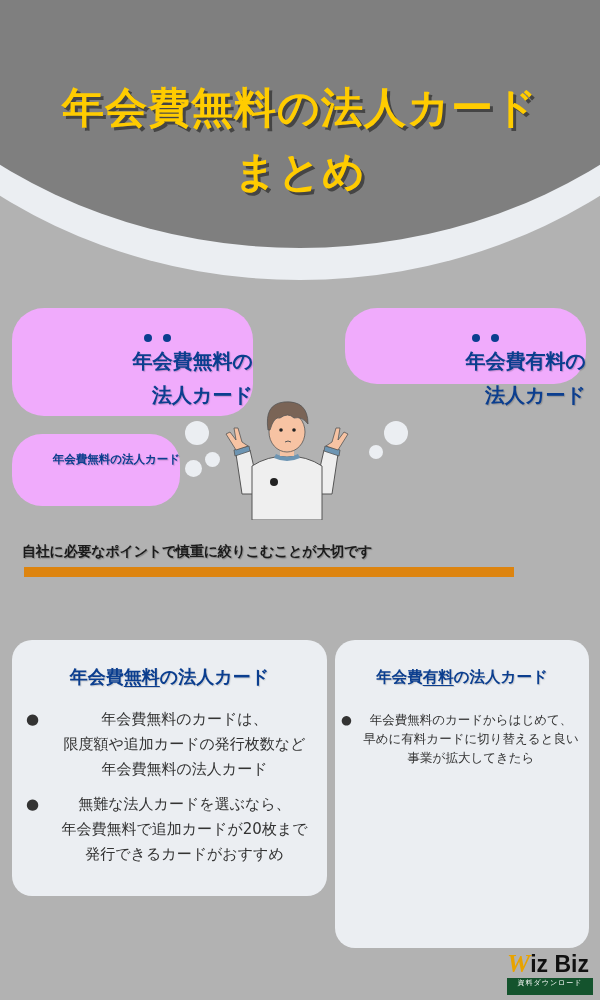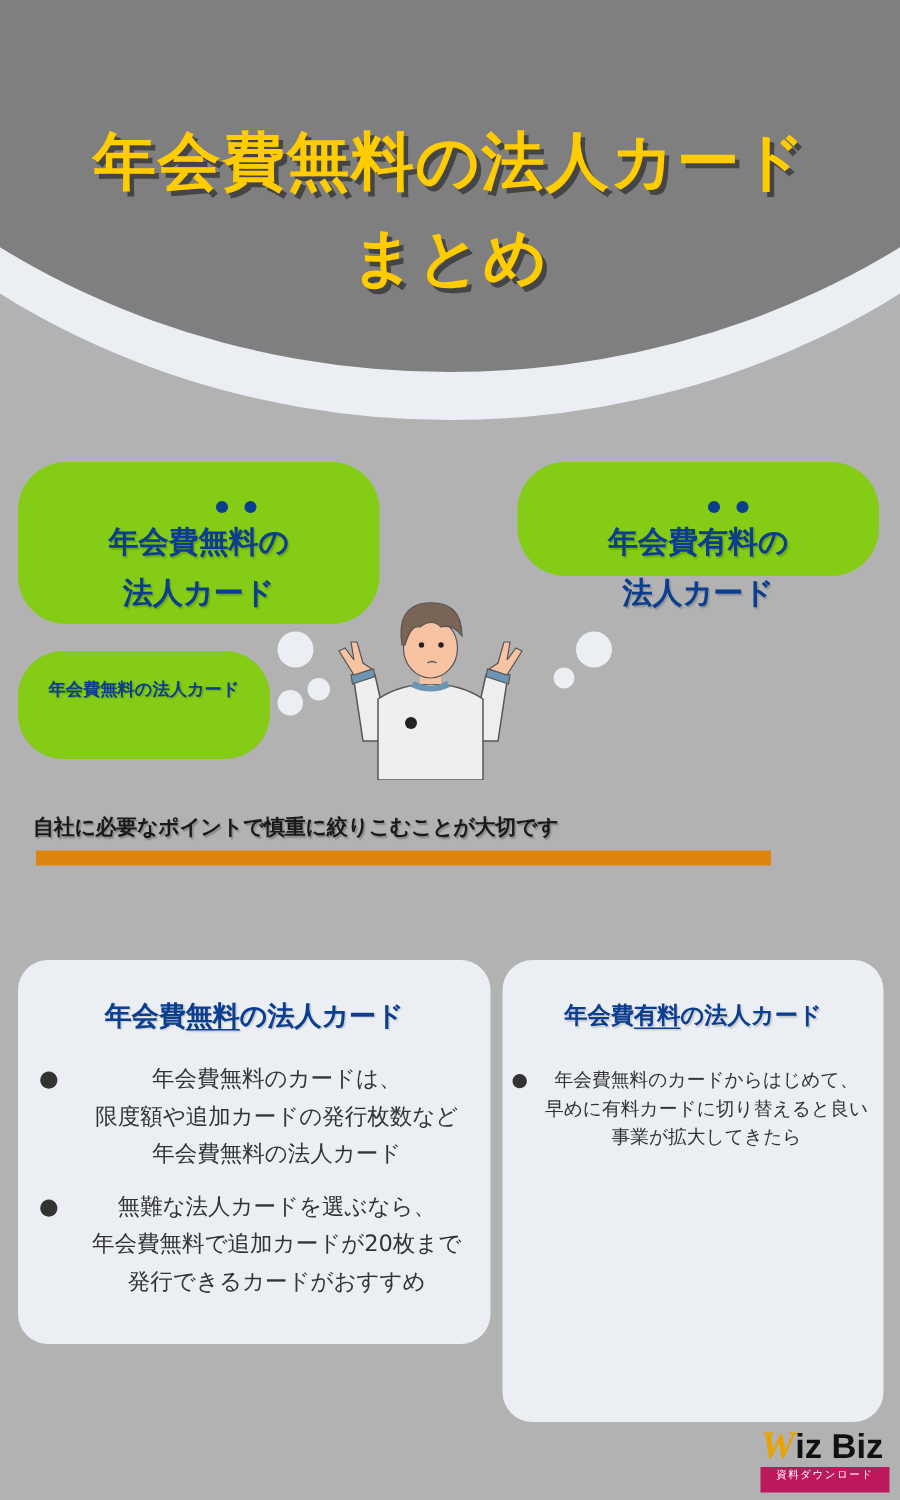--- a/index.html
+++ b/index.html
@@ -20,22 +20,22 @@
     position: absolute; left: -220px; top: -660px; width: 1040px; height: 908px;
     border-radius: 50%; background: #7f7f7f;
   }
   .title {
     position: absolute; left: 0; top: 76px; width: 600px; text-align: center;
     color: #ffcc00; font-weight: bold; font-size: 42px; line-height: 64px;
     text-shadow: 3px 3px 0 #454545;
     letter-spacing: 1px;
   }
   .bubble {
-    position: absolute; background: #84cc16; border-radius: 32px;
-    color: #0b3e8f; font-weight: bold; text-align: center;
+    position: absolute; background: #f0abfc; border-radius: 32px;
+    color: #0b3e8f; font-weight: bold; text-align: right;
     text-shadow: 1px 1px 1px rgba(0,0,0,0.18);
   }
   .bubble-free { left: 12px; top: 308px; width: 241px; height: 108px; font-size: 20px; line-height: 34px; padding-top: 36px; }
   .bubble-paid { left: 345px; top: 308px; width: 241px; height: 76px; font-size: 20px; line-height: 34px; padding-top: 36px; }
   .bubble-q { left: 12px; top: 434px; width: 168px; height: 72px; border-radius: 30px; font-size: 11.5px; line-height: 21px; padding-top: 15px; }
   .emph-dots { position: absolute; top: 334px; height: 8px; }
   .emph-dots span { position: absolute; width: 8px; height: 8px; border-radius: 50%; background: #0b3e8f; }
   .dot { position: absolute; border-radius: 50%; background: #ebeef2; }
 
   .person { position: absolute; left: 222px; top: 394px; width: 130px; height: 126px; }
@@ -66,21 +66,21 @@
   .card-free .list { margin: 18px 0 0 14px; font-size: 15px; line-height: 25px; }
   .card-paid .list { margin: 22px 0 0 6px; font-size: 12.5px; line-height: 19px; }
   .list li { position: relative; padding-left: 16px; margin-bottom: 10px; }
   .card-paid .list li { padding-left: 12px; }
   .list li .bullet { position: absolute; left: 0; top: 0; }
   .list li .line { display: block; white-space: nowrap; text-align: center; }
 
   .logo { position: absolute; left: 507px; top: 952px; width: 86px; height: 40px; }
   .logo-word { font-family: "Liberation Sans", sans-serif; font-weight: bold; font-size: 23px; color: #111; line-height: 24px; white-space: nowrap; }
   .logo-word .w { color: #e8a300; font-style: italic; font-family: "Liberation Serif", serif; font-size: 26px; }
-  .logo-sub { background: #be185d; color: #fff; font-size: 7px; text-align: center; height: 17px; line-height: 11px; margin-top: 2px; letter-spacing: 1px; }
+  .logo-sub { background: #14532d; color: #fff; font-size: 7px; text-align: center; height: 17px; line-height: 11px; margin-top: 2px; letter-spacing: 1px; }
 </style>
 </head>
 <body>
 
 <div class="header">
   <div class="header-band"></div>
   <div class="header-bg"></div>
   <div class="title">
     <div>年会費無料の法人カード</div>
     <div>まとめ</div>

